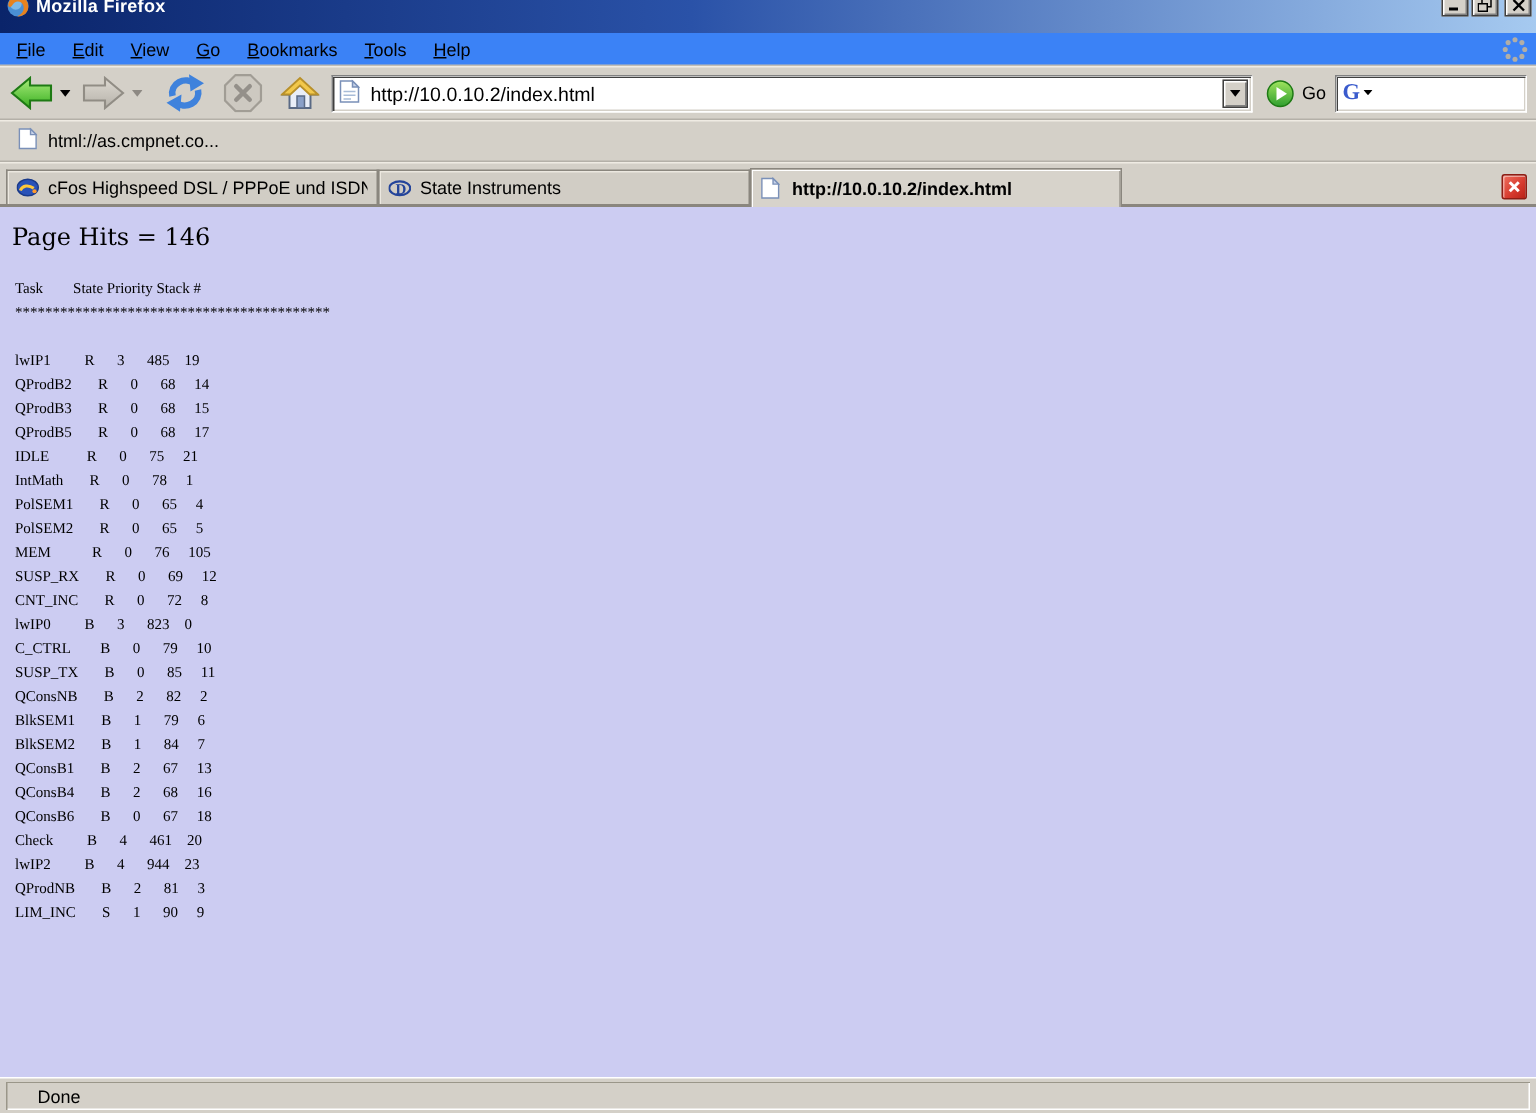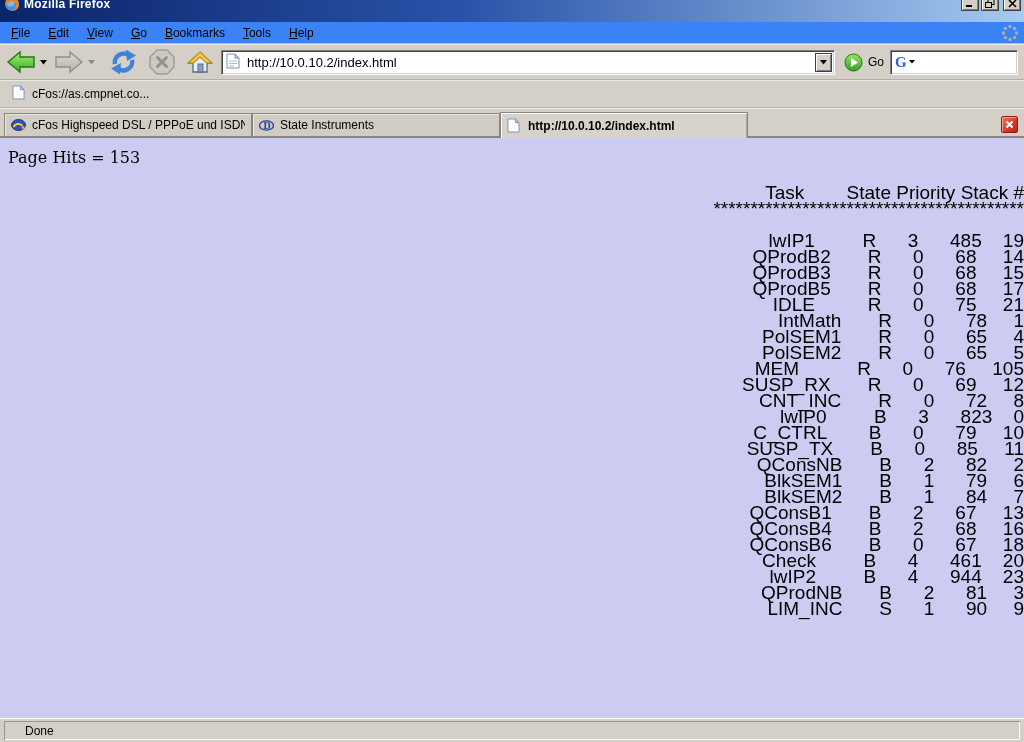--- a/index.html
+++ b/index.html
@@ -62,22 +62,22 @@
   .tab-label { font-size:12px; overflow:hidden; text-overflow:clip; }
   .tab-favicon { flex:0 0 15px; width:15px; height:15px; }
   .tabclose { position:absolute; right:6px; top:7px; width:17px; height:17px;
               background:linear-gradient(135deg,#ef6f5f 0%,#d63a2e 60%,#b92318 100%);
               border:1px solid #8d1d14; border-radius:2px; box-shadow:inset 1px 1px 0 rgba(255,255,255,.45);
               display:flex; align-items:center; justify-content:center; }
 
   
   .content { flex:1 1 auto; background:#ccccf2; overflow:hidden; padding:8px 0 0 8px; }
   .hits { font-family:"DejaVu Serif","Liberation Serif",serif; font-size:16px; margin-top:2px; }
-  .tasktable { font-family:Liberation Sans, sans-serif; font-size:19px; line-height:16px;
-               margin:18px 0 0 2px; color:#000;text-align:right; }
+  .tasktable { font-family:Liberation Serif, serif; font-size:10px; line-height:16px;
+               margin:18px 0 0 2px; color:#000; }
 
   
   .statusbar { height:24px; flex:0 0 24px; background:#d4d0c8; border-top:1px solid #fff;
                display:flex; align-items:center; padding:0 4px; }
   .status-panel { flex:1; height:19px; display:flex; align-items:center; padding-left:21px;
                   box-shadow:inset 1px 1px 0 #9a9689, inset -1px -1px 0 #fff; }
 </style>
 </head>
 <body>
 
@@ -230,21 +230,21 @@
   </div>
 
   <div class="bookmarksbar">
     <div class="bookmark">
       <span>
         <svg width="13" height="15" viewBox="0 0 14 16">
           <path d="M1 1 H9 L13 5 V15 H1 Z" fill="#fff" stroke="#7a90b8"></path>
           <path d="M9 1 L9 5 L13 5 Z" fill="#c8d4ea" stroke="#7a90b8"></path>
         </svg>
       </span>
-      <span>cFos://as.cmpnet.co...</span>
+      <span>html://as.cmpnet.co...</span>
     </div>
   </div>
 
   <div class="tabstrip">
     <div class="tab">
       <span class="tab-favicon">
         <svg width="15" height="15" viewBox="0 0 15 15">
           <ellipse cx="7.5" cy="7" rx="7" ry="5.5" fill="#2a52b8" stroke="#1a3a8a"></ellipse>
           <path d="M2.5 9 C4 5.5 8 5 11.5 7.5" stroke="#ffc83c" stroke-width="2" fill="none"></path>
           <circle cx="12" cy="9.5" r="1.4" fill="#ff9a2e"></circle>
@@ -271,21 +271,21 @@
       <span class="tab-label">http://10.0.10.2/index.html</span>
     </div>
     <div class="tabclose">
       <svg width="9" height="9" viewBox="0 0 9 9">
           <path d="M1.5 1.5 L7.5 7.5 M7.5 1.5 L1.5 7.5" stroke="#fff" stroke-width="2"></path>
         </svg>
     </div>
   </div>
 
   <div class="content">
-    <div class="hits">Page Hits = 153</div>
+    <div class="hits">Page Hits = 146</div>
     <pre class="tasktable">Task        State Priority Stack #
 ******************************************
 
 lwIP1         R      3      485    19
 QProdB2       R      0      68     14
 QProdB3       R      0      68     15
 QProdB5       R      0      68     17
 IDLE          R      0      75     21
 IntMath       R      0      78     1
 PolSEM1       R      0      65     4

